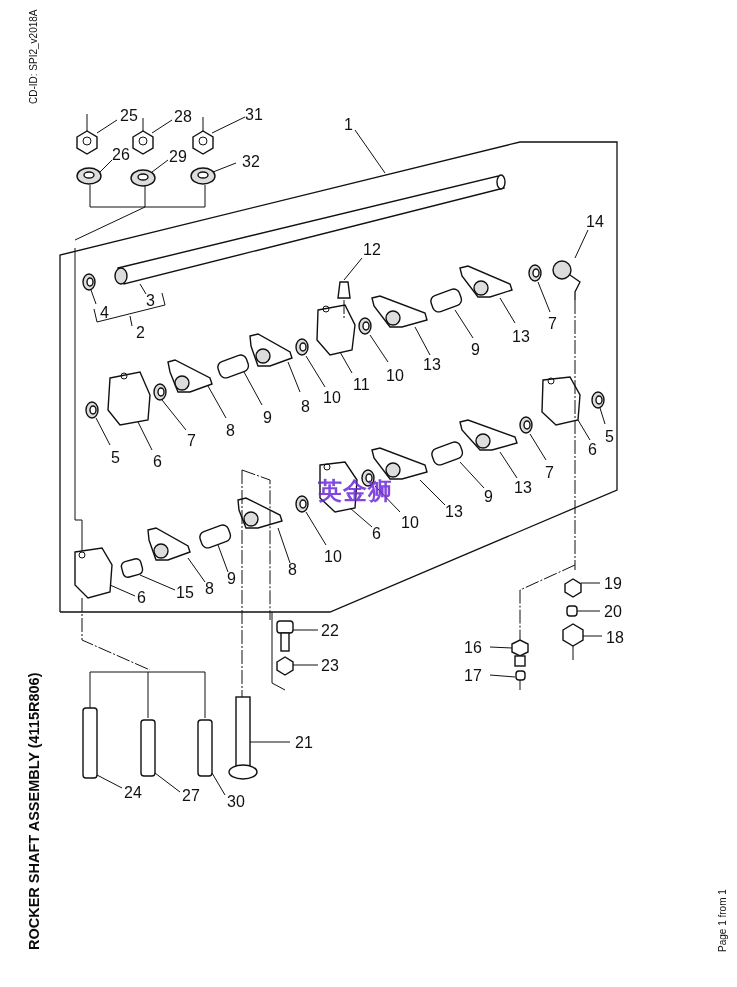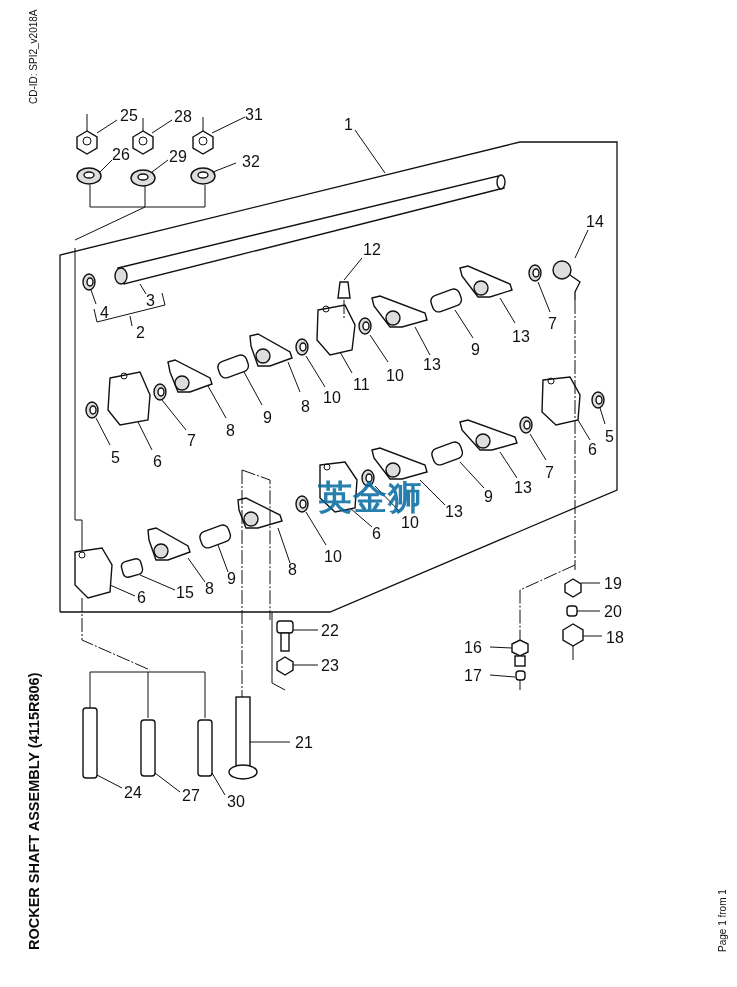--- a/index.html
+++ b/index.html
@@ -2,21 +2,21 @@
 <html><head>
 <meta charset="utf-8">
 <style>
   html, body { margin:0; padding:0; background:#ffffff; }
   body { width:737px; height:987px; position:relative; overflow:hidden; font-family:"Liberation Sans", sans-serif; }
   #diagram { position:absolute; left:0; top:0; width:737px; height:987px; }
   .side-text { position:absolute; white-space:nowrap; transform-origin:left top; }
   #cd-id { left:28px; top:104px; transform:rotate(-90deg); font-size:10px; color:#111; }
   #title { left:26px; top:950px; transform:rotate(-90deg); font-size:14.5px; font-weight:bold; color:#0a0a0a; }
   #page-no { left:717px; top:952px; transform:rotate(-90deg); font-size:10px; color:#111; }
-  #watermark { position:absolute; left:318px; top:475px; font-size:34px; font-weight:bold; color:#0369a1; letter-spacing:1px; opacity:0.85; font-family:"DejaVu Sans", sans-serif; }
+  #watermark { position:absolute; left:318px; top:475px; font-size:24px; font-weight:bold; color:#6d28d9; letter-spacing:1px; opacity:0.85; font-family:"DejaVu Sans", sans-serif; }
   .lbl { font-family:"Liberation Sans", sans-serif; font-size:16px; fill:#111; }
   .ln { stroke:#111; stroke-width:1.3; fill:none; }
   .thin { stroke:#111; stroke-width:1; fill:none; }
   .dash { stroke:#111; stroke-width:1; fill:none; stroke-dasharray:14 2 2 2; }
   .part { stroke:#111; stroke-width:1.4; fill:#fff; }
   .partd { stroke:#111; stroke-width:1.4; fill:#ddd; }
 </style>
 </head>
 <body>
 

